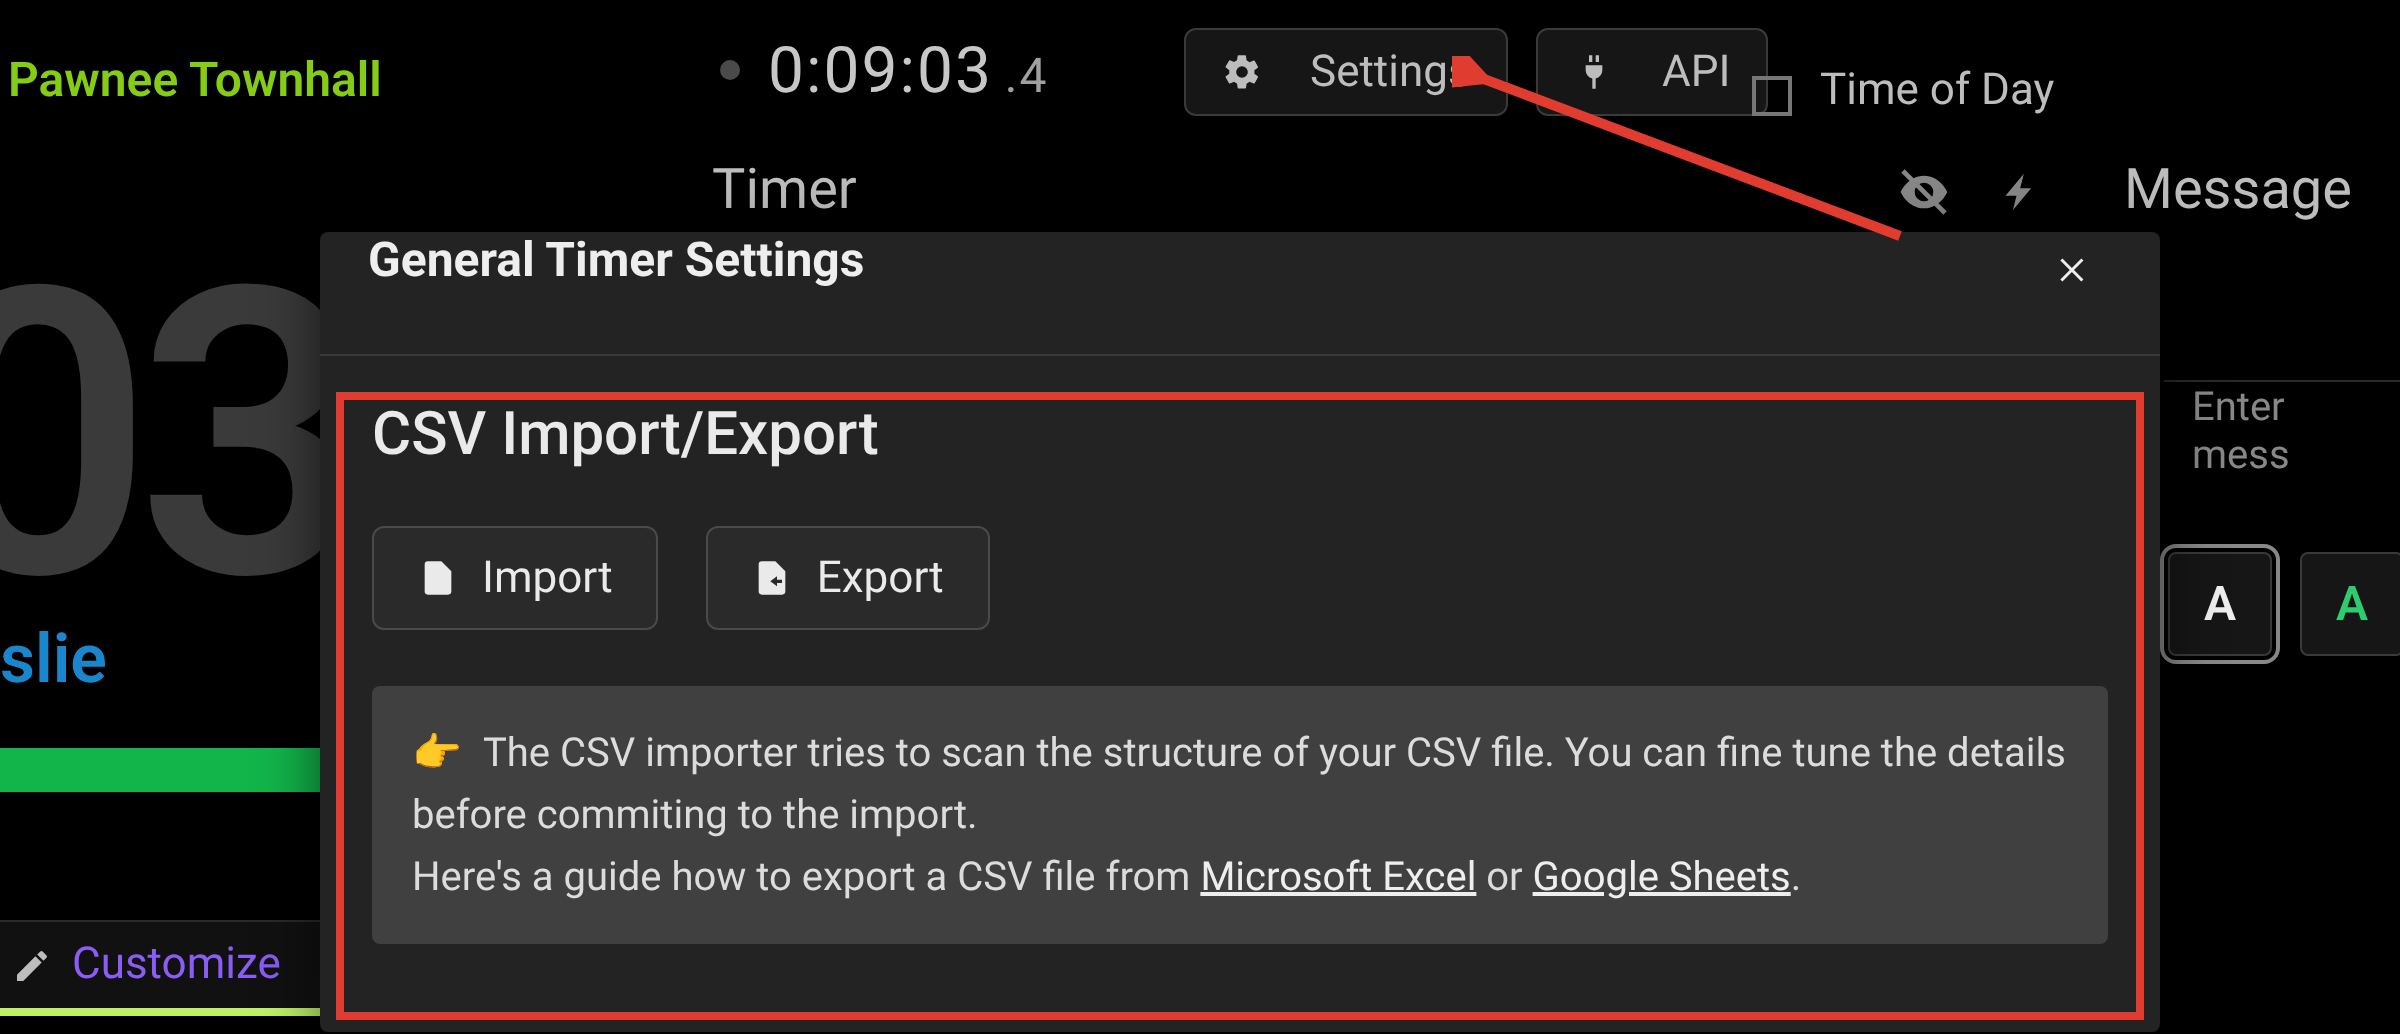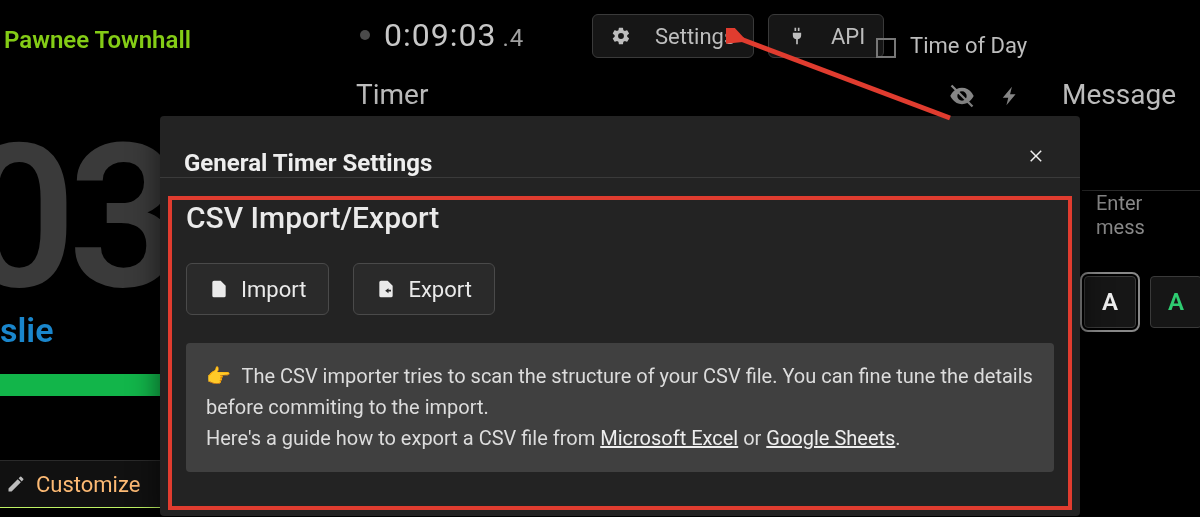--- a/index.html
+++ b/index.html
@@ -22,34 +22,34 @@
   
   .timer-label { position: absolute; left: 356px; top: 78px; font-size: 28px; color: #bdbdbd; }
   .eye-icon-wrap { position: absolute; left: 948px; top: 82px; color: #888; }
   .bolt-icon-wrap { position: absolute; left: 1000px; top: 82px; color: #888; }
   .msg-header { position: absolute; left: 1062px; top: 78px; font-size: 28px; color: #bdbdbd; }
 
   
   .big-digits { position: absolute; left: -38px; top: 100px; font-size: 200px; font-weight: 600; color: #3a3a3a; letter-spacing: -8px; }
   .speaker-name { position: absolute; left: 0px; top: 310px; font-size: 34px; font-weight: 600; color: #1a86cc; }
   .green-bar { position: absolute; left: 0; top: 374px; width: 160px; height: 22px; background: #12b54a; }
-  .customize-btn { position: absolute; left: 0; top: 460px; display: inline-flex; align-items: center; gap: 10px; height: 48px; padding: 0 18px 0 6px; font-size: 22px; color: #fdba74; background: #111; border-top: 1px solid #2a2a2a; border-bottom: 1px solid #bef264; width: 160px; }
+  .customize-btn { position: absolute; left: 0; top: 460px; display: inline-flex; align-items: center; gap: 10px; height: 48px; padding: 0 18px 0 6px; font-size: 22px; color: #8b5cf6; background: #111; border-top: 1px solid #2a2a2a; border-bottom: 4px solid #bef264; width: 160px; }
 
   
   .msg-tab { position: absolute; left: 1082px; top: 134px; height: 46px; padding: 0 16px; display: inline-flex; align-items: center; font-size: 20px; color: #bdbdbd; border: 1px solid #3a3a3a; border-radius: 6px 6px 0 0; background: #161616; }
   .msg-input { position: absolute; left: 1082px; top: 190px; right: 0; height: 46px; padding: 0 14px; color: #888; font-size: 20px; border-top: 1px solid #2a2a2a; }
   .color-btns { position: absolute; left: 1084px; top: 276px; display: flex; gap: 14px; }
   .clr-btn { width: 52px; height: 52px; border: 1px solid #3a3a3a; border-radius: 4px; background: #161616; display:flex; align-items:center; justify-content:center; font-size: 24px; font-weight:600; }
   .clr-btn.sel { outline: 2px solid #888; outline-offset: 2px; }
   .clr-white { color: #eee; }
   .clr-green { color: #2ecc71; }
 
   
   .modal { position: absolute; left: 160px; top: 116px; width: 920px; height: 400px; background: #232323; border-radius: 4px; box-shadow: 0 6px 30px rgba(0,0,0,.6); }
-  .modal-header { display: flex; align-items: flex-end; justify-content: space-between; height: 62px; padding: 0 24px; border-bottom: 1px solid #3a3a3a; }
+  .modal-header { display: flex; align-items: flex-start; justify-content: space-between; height: 62px; padding: 0 24px; border-bottom: 1px solid #3a3a3a; }
   .modal-title { font-size: 24px; font-weight: 700; color: #eee; }
   .modal-close { font-size: 24px; color: #eee; cursor: pointer; padding: 6px 10px; }
   .modal-body { position: relative; padding: 22px 26px; }
   .redbox { position: absolute; left: 8px; top: 80px; right: 8px; height: 314px; border: 4px solid #e03c2f; pointer-events: none; }
   .section-title { font-size: 30px; font-weight: 500; color: #eaeaea; margin-bottom: 28px; }
   .btn-row { display: flex; gap: 24px; margin-bottom: 28px; }
   .mbtn { display: inline-flex; align-items: center; gap: 12px; height: 52px; padding: 0 22px; border: 1px solid #4a4a4a; border-radius: 6px; background: #2a2a2a; color: #eaeaea; font-size: 22px; cursor: pointer; }
   .mbtn svg { width: 20px; height: 20px; fill: #eaeaea; }
   .info-box { background: #404040; border-radius: 4px; padding: 18px 20px; font-size: 20px; line-height: 1.55; color: #dcdcdc; }
   .info-box .pointing { margin-right: 6px; }

